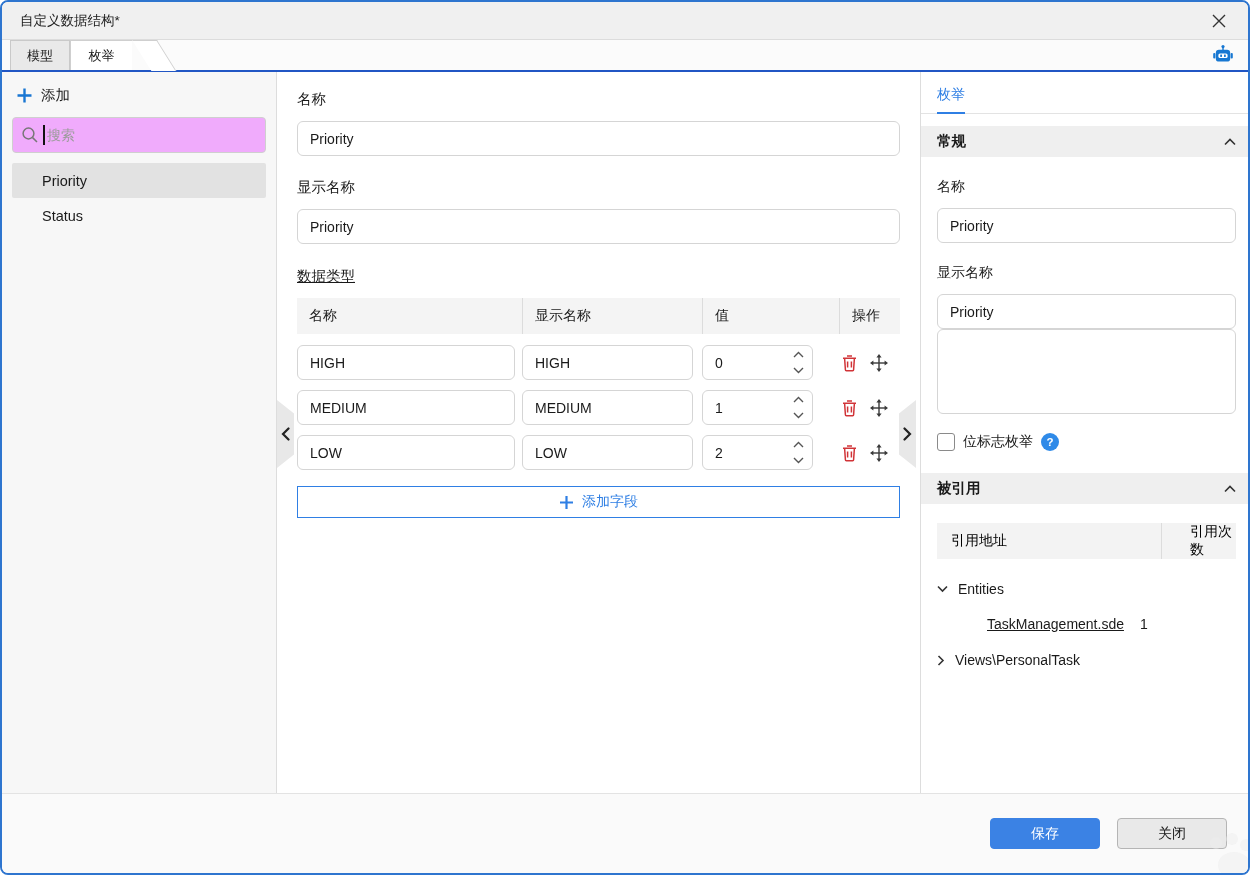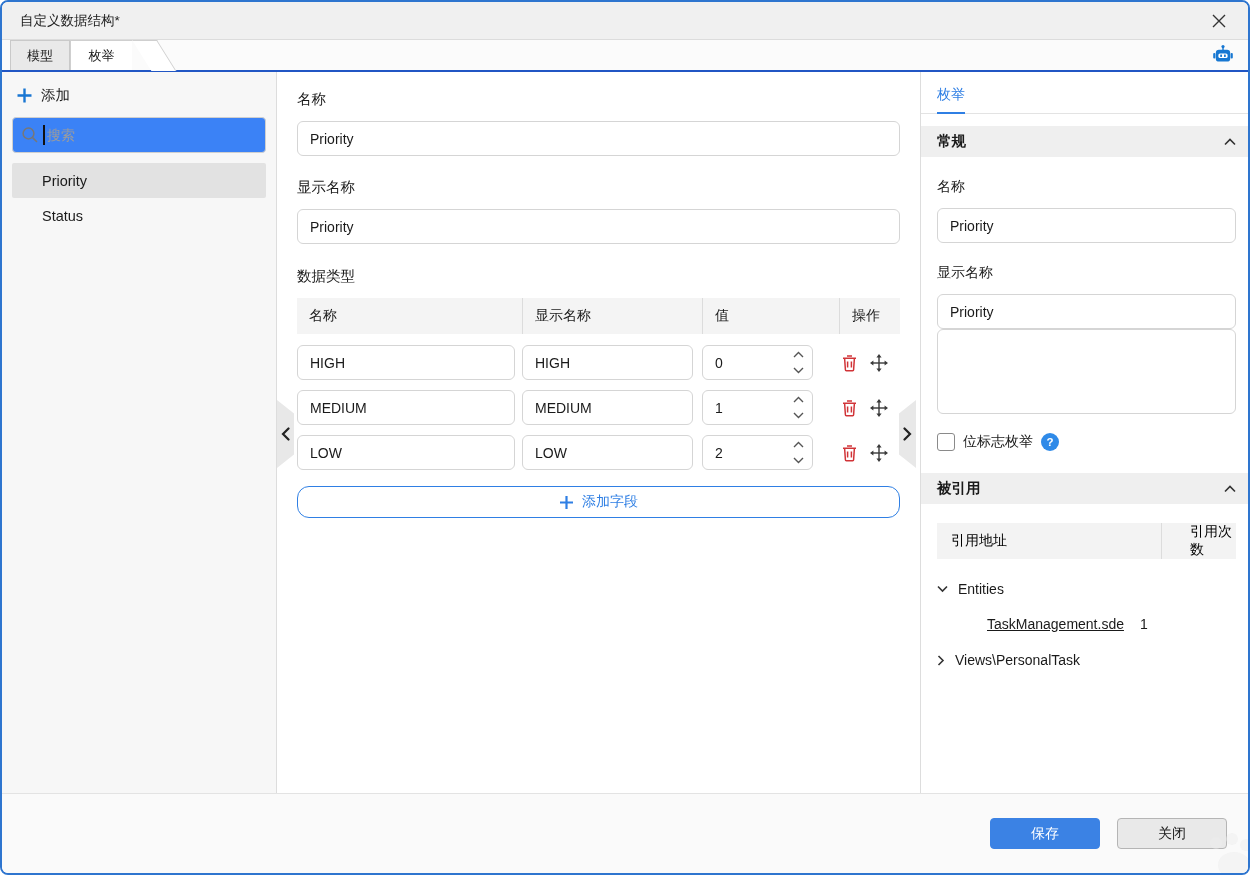--- a/index.html
+++ b/index.html
@@ -36,57 +36,57 @@
   .tabbar-right{ position:absolute; right:14px; top:4px; }
   
   .content{ flex:1 1 auto; display:flex; position:relative; overflow:hidden; }
   
   .sidebar{ width:275px; flex:0 0 275px; background:#f7f7f7; border-right:1px solid #ddd; padding-top:10px; }
   .add-row{ display:flex; align-items:center; gap:8px; margin:4px 0 12px 14px; cursor:pointer; }
   .add-row span{ font-size:14.5px; color:#1a1a1a; }
   .searchbox{ position:relative; margin:0 10px; }
   .searchbox input{
     width:100%; height:36px; border:1px solid #cfcfcf; border-radius:4px;
-    padding:0 16px 0 34px; font-size:14px; color:#333; background:#3b82f6; outline:none;
+    padding:0 16px 0 34px; font-size:14px; color:#333; background:#f0abfc; outline:none;
   }
   .searchbox input::placeholder{ color:#9c9c9c; }
   .searchbox .mag{ position:absolute; left:9px; top:9px; }
   .searchbox .caret{ position:absolute; left:31px; top:8px; width:1.5px; height:20px; background:#111; }
   .side-list{ list-style:none; margin:10px 10px 0 10px; }
   .side-list li{
     height:35px; display:flex; align-items:center; padding-left:30px;
     font-size:14.5px; color:#1a1a1a; cursor:pointer; border-radius:2px;
   }
   .side-list li.selected{ background:#e2e2e2; }
   
   .main{ flex:1 1 auto; background:#fff; padding:18px 20px 0 20px; }
   .field-label{ font-size:14.5px; color:#1a1a1a; margin-bottom:12px; }
   .text-input{
     width:100%; height:35px; border:1px solid #d5d5d5; border-radius:6px;
     padding:0 12px; font-size:14px; color:#1a1a1a; background:#fff; outline:none;
   }
   .mb-lg{ margin-bottom:22px; }
-  .mt-md{ margin-top:23px; }
+  .mt-md{ margin-top:23px;text-decoration:underline; }
   .vtable-header{ display:flex; height:36px; background:#f4f4f4; align-items:center; margin-bottom:11px; }
   .vh-cell{ font-size:14px; color:#1a1a1a; padding-left:12px; height:100%; display:flex; align-items:center; }
   .vh-cell + .vh-cell{ border-left:1px solid #dcdcdc; }
   .c1{ width:225px; } .c2{ width:180px; } .c3{ width:137px; } .c4{ width:61px; }
   .vrow{ display:flex; align-items:center; margin-bottom:10px; }
   .vrow .cell{ display:flex; align-items:center; }
   .vrow .in-name{ width:218px; } .vrow .in-disp{ width:171px; }
   .spin-wrap{ position:relative; width:111px; }
   .spin-wrap input{ width:100%; height:35px; border:1px solid #d5d5d5; border-radius:6px;
     padding:0 26px 0 12px; font-size:14px; color:#1a1a1a; outline:none; }
   .spin-btns{ position:absolute; right:7px; top:3px; display:flex; flex-direction:column; gap:3px; }
   .spin-btns .sb{ width:16px; height:13px; display:flex; align-items:center; justify-content:center; cursor:pointer; }
   .icon-btn{ width:20px; height:20px; display:flex; align-items:center; justify-content:center; cursor:pointer; }
   .icon-btn + .icon-btn{ margin-left:10px; }
   .add-field-btn{
     margin-top:16px; width:100%; height:32px; background:#fff;
-    border:1px solid #2f7fe4; border-radius:12px; display:flex; align-items:center;
+    border:1px solid #2f7fe4; border-radius:0; display:flex; align-items:center;
     justify-content:center; gap:8px; color:#2f7fe4; font-size:14px; cursor:pointer;
   }
   
   .handle{ position:absolute; width:17px; height:68px; background:#e8e8e8;
     display:flex; align-items:center; justify-content:center; cursor:pointer; z-index:5; }
   .handle-left{ left:275px; top:328px; clip-path:polygon(0 0,100% 20%,100% 80%,0 100%); }
   .handle-right{ right:332px; top:328px; clip-path:polygon(0 20%,100% 0,100% 100%,0 80%); }
   
   .rightpanel{ width:332px; flex:0 0 332px; background:#fff; border-left:1px solid #ddd;
     padding:0 16px; overflow:hidden; }

